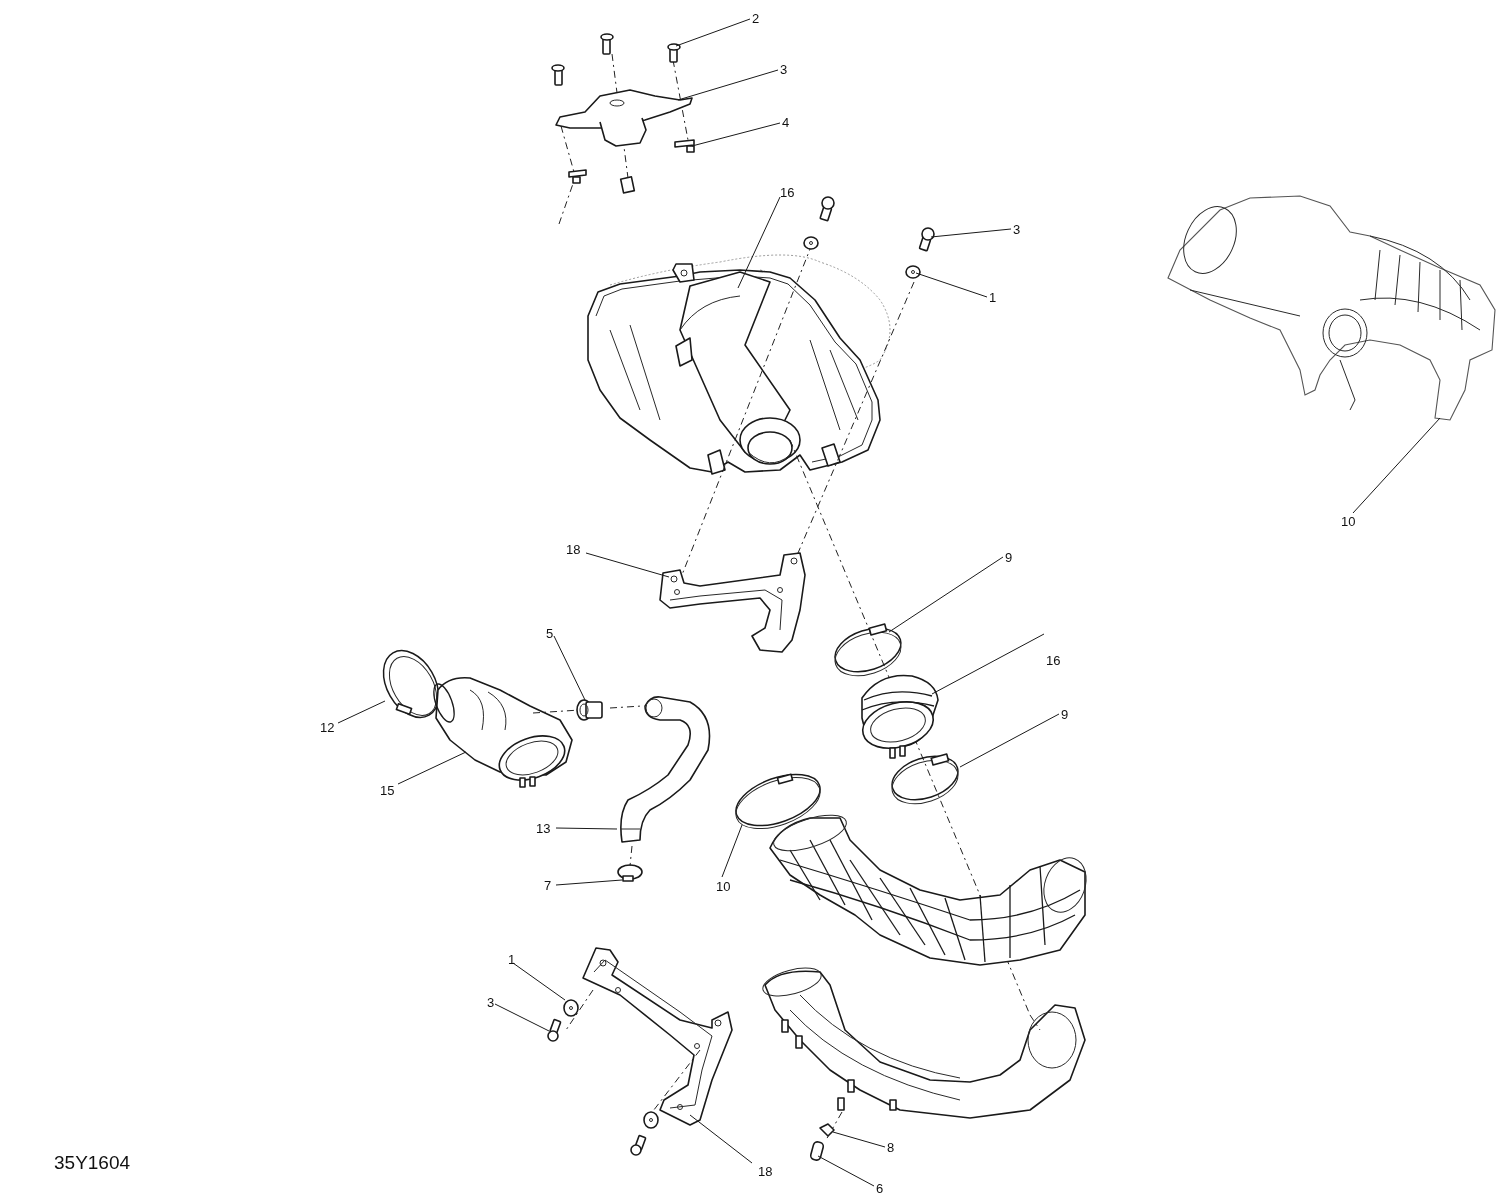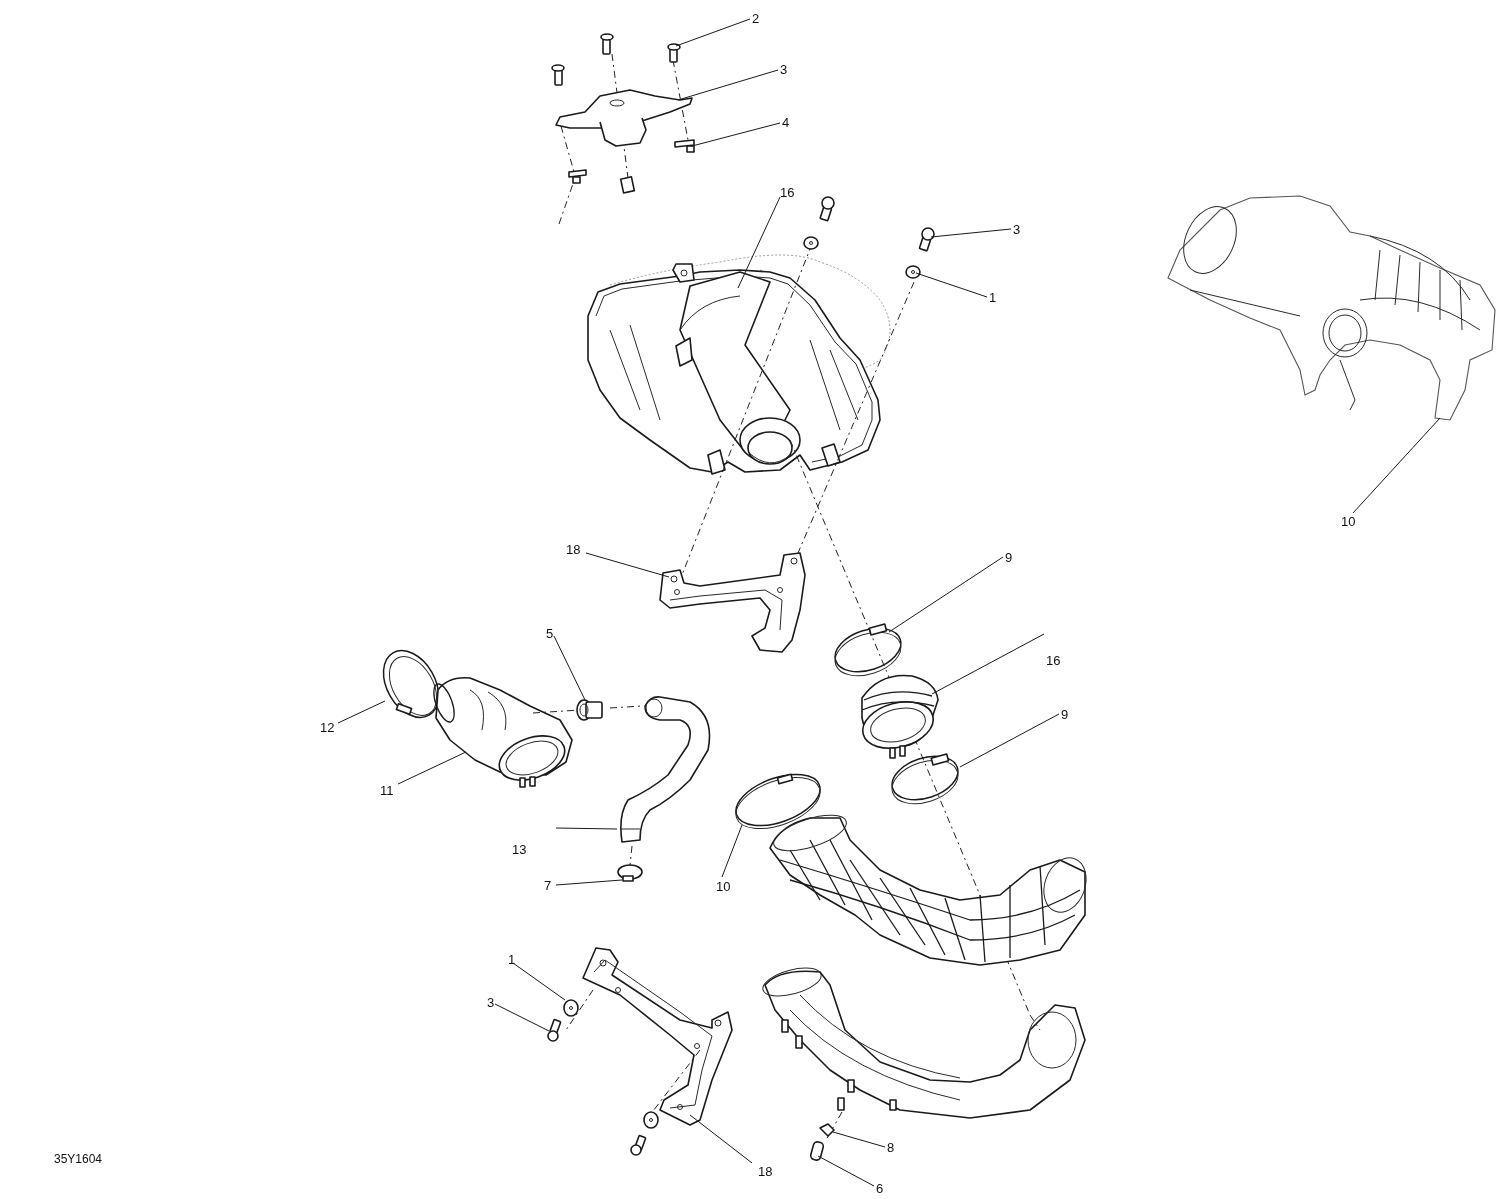--- a/index.html
+++ b/index.html
@@ -8,21 +8,21 @@
   #canvas { position:absolute; left:0; top:0; width:1500px; height:1199px; }
   .part { fill:#ffffff; stroke:#1a1a1a; stroke-width:1.6; stroke-linejoin:round; }
   .part-light { fill:#ffffff; stroke:#555; stroke-width:1.1; }
   .ghost { fill:none; stroke:#9a9a9a; stroke-width:1; stroke-dasharray:2 2; }
   .detail { fill:none; stroke:#2a2a2a; stroke-width:1; }
   .rib { fill:none; stroke:#1a1a1a; stroke-width:1.3; }
   .axis { fill:none; stroke:#222; stroke-width:1; stroke-dasharray:7 4 2 4; }
   .leader { stroke:#1a1a1a; stroke-width:1; fill:none; }
   .callout { position:absolute; font-size:13px; color:#111; line-height:13px;
              font-family:"Liberation Sans", sans-serif; }
-  .diagram-code { position:absolute; font-size:12px; color:#111;
+  .diagram-code { position:absolute; font-size:19px; color:#111;
                   font-family:"Liberation Sans", sans-serif; }
 </style>
 </head>
 <body>
 
 <svg id="canvas" viewBox="0 0 1500 1199" xmlns="http://www.w3.org/2000/svg">
 
   <g>
     <line class="axis" x1="559" y1="224" x2="575" y2="178"></line>
     <line class="axis" x1="561" y1="126" x2="574" y2="172"></line>
@@ -265,22 +265,22 @@
   <span class="callout" style="left:780px;top:186px;">16</span>
   <span class="callout" style="left:1013px;top:223px;">3</span>
   <span class="callout" style="left:989px;top:291px;">1</span>
   <span class="callout" style="left:1341px;top:515px;">10</span>
   <span class="callout" style="left:566px;top:543px;">18</span>
   <span class="callout" style="left:1005px;top:551px;">9</span>
   <span class="callout" style="left:546px;top:627px;">5</span>
   <span class="callout" style="left:1046px;top:654px;">16</span>
   <span class="callout" style="left:320px;top:721px;">12</span>
   <span class="callout" style="left:1061px;top:708px;">9</span>
-  <span class="callout" style="left:380px;top:784px;">11</span>
-  <span class="callout" style="left:512px;top:822px;margin-top:21px;">13</span>
+  <span class="callout" style="left:380px;top:784px;">15</span>
+  <span class="callout" style="left:536px;top:822px;">13</span>
   <span class="callout" style="left:544px;top:879px;">7</span>
   <span class="callout" style="left:716px;top:880px;">10</span>
   <span class="callout" style="left:508px;top:953px;">1</span>
   <span class="callout" style="left:487px;top:996px;">3</span>
   <span class="callout" style="left:887px;top:1141px;">8</span>
   <span class="callout" style="left:758px;top:1165px;">18</span>
   <span class="callout" style="left:876px;top:1182px;">6</span>
 </div>
 
 <span class="diagram-code" style="left:54px;top:1152px;">35Y1604</span>

